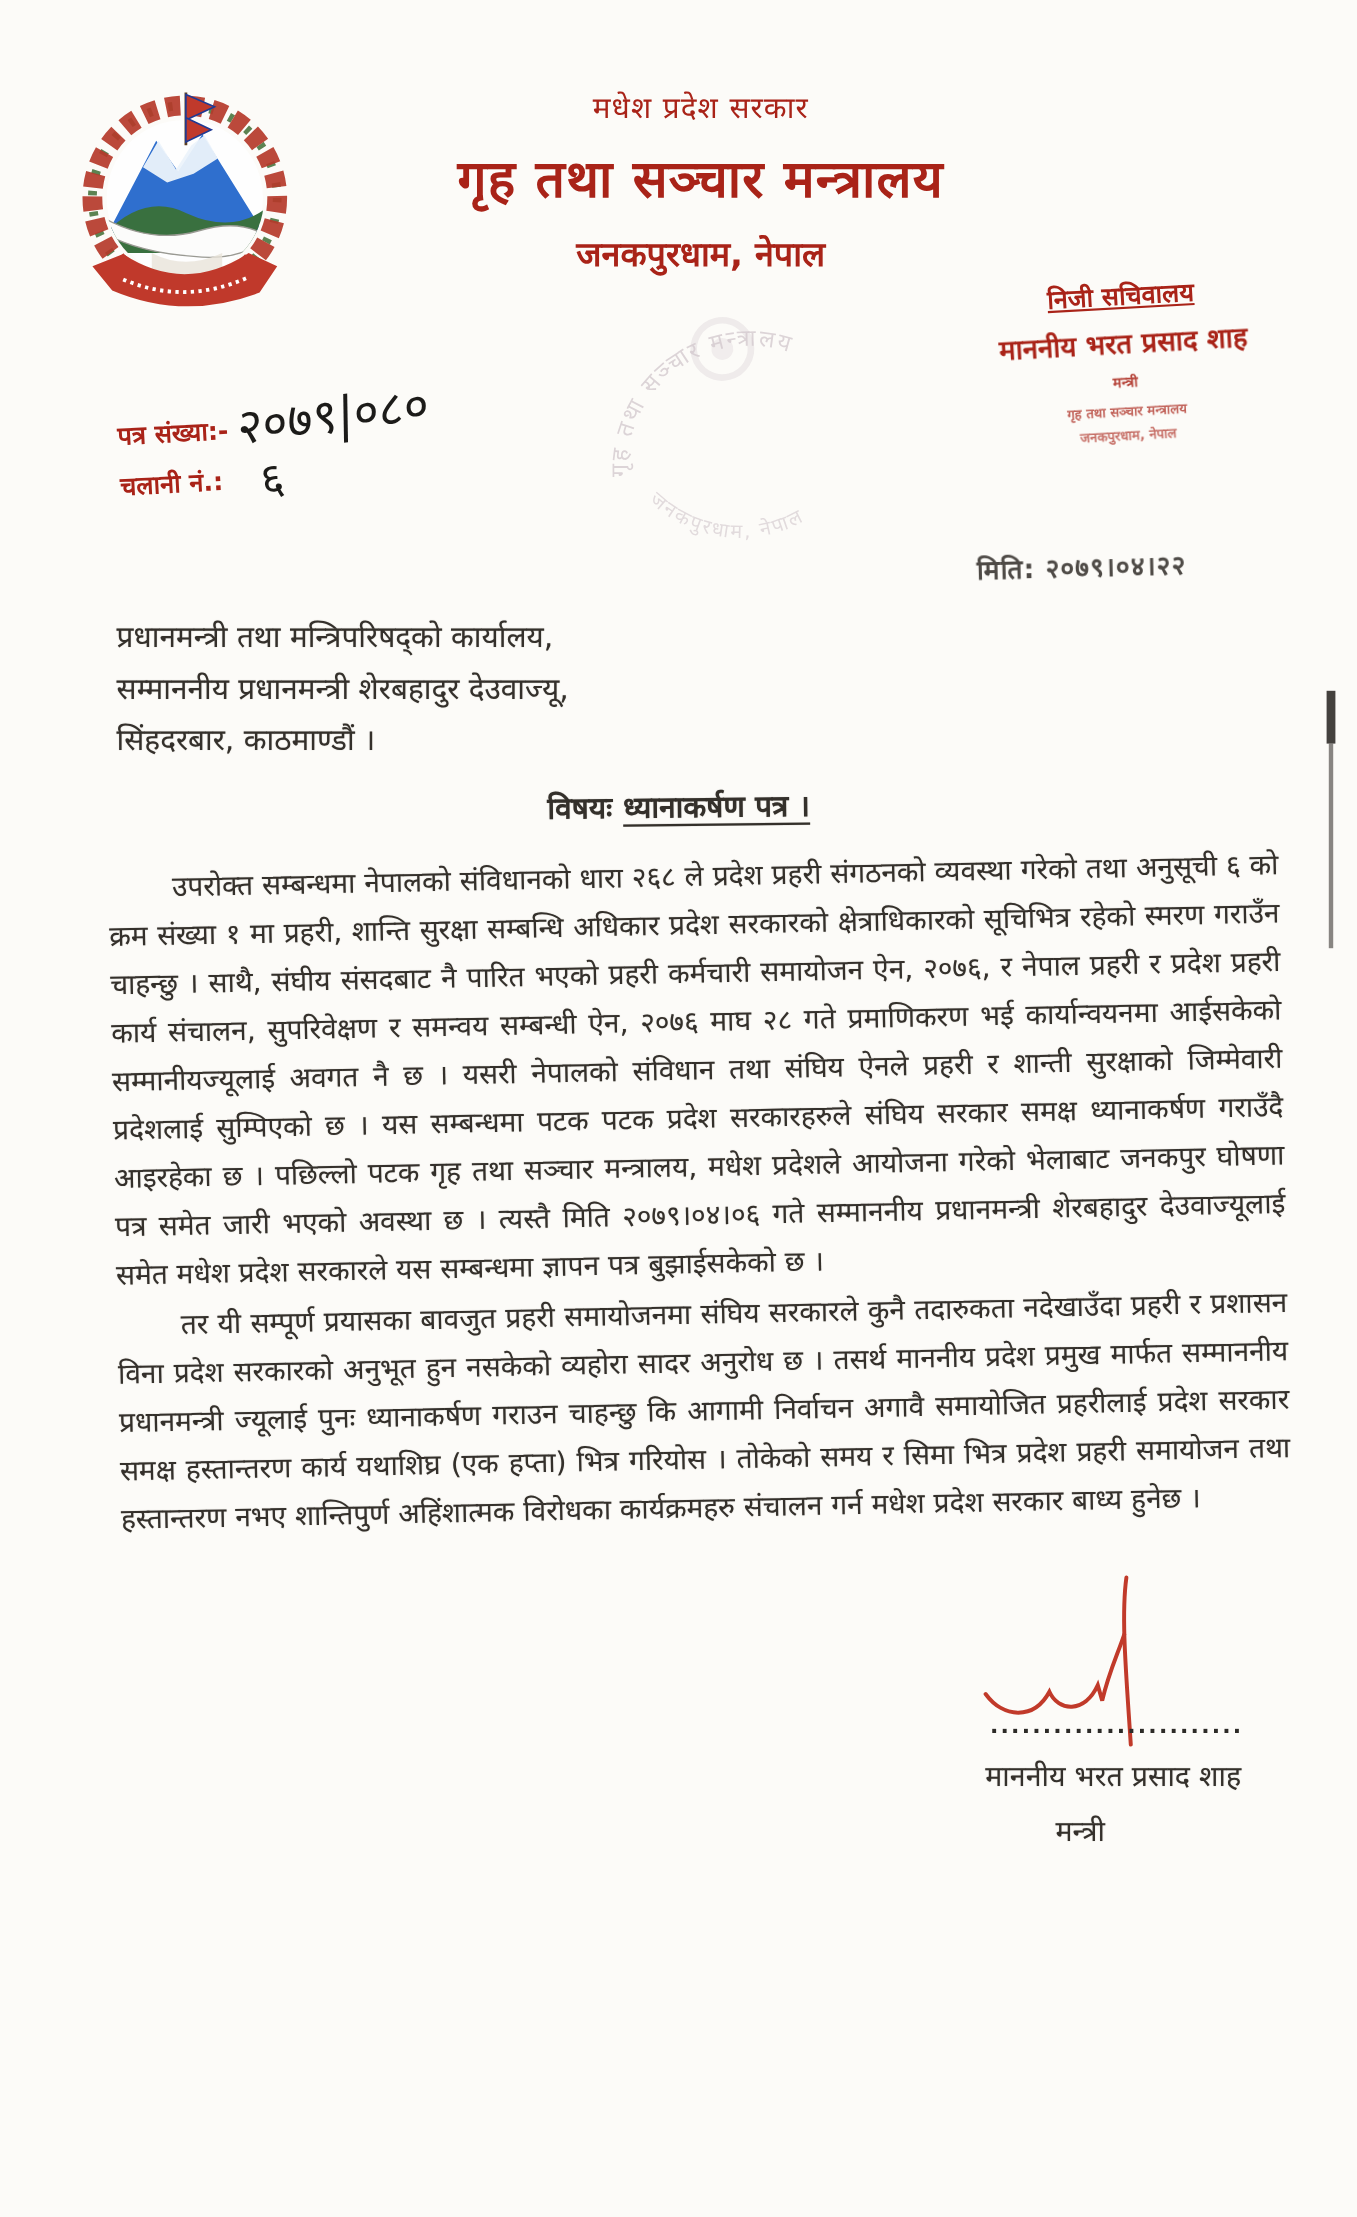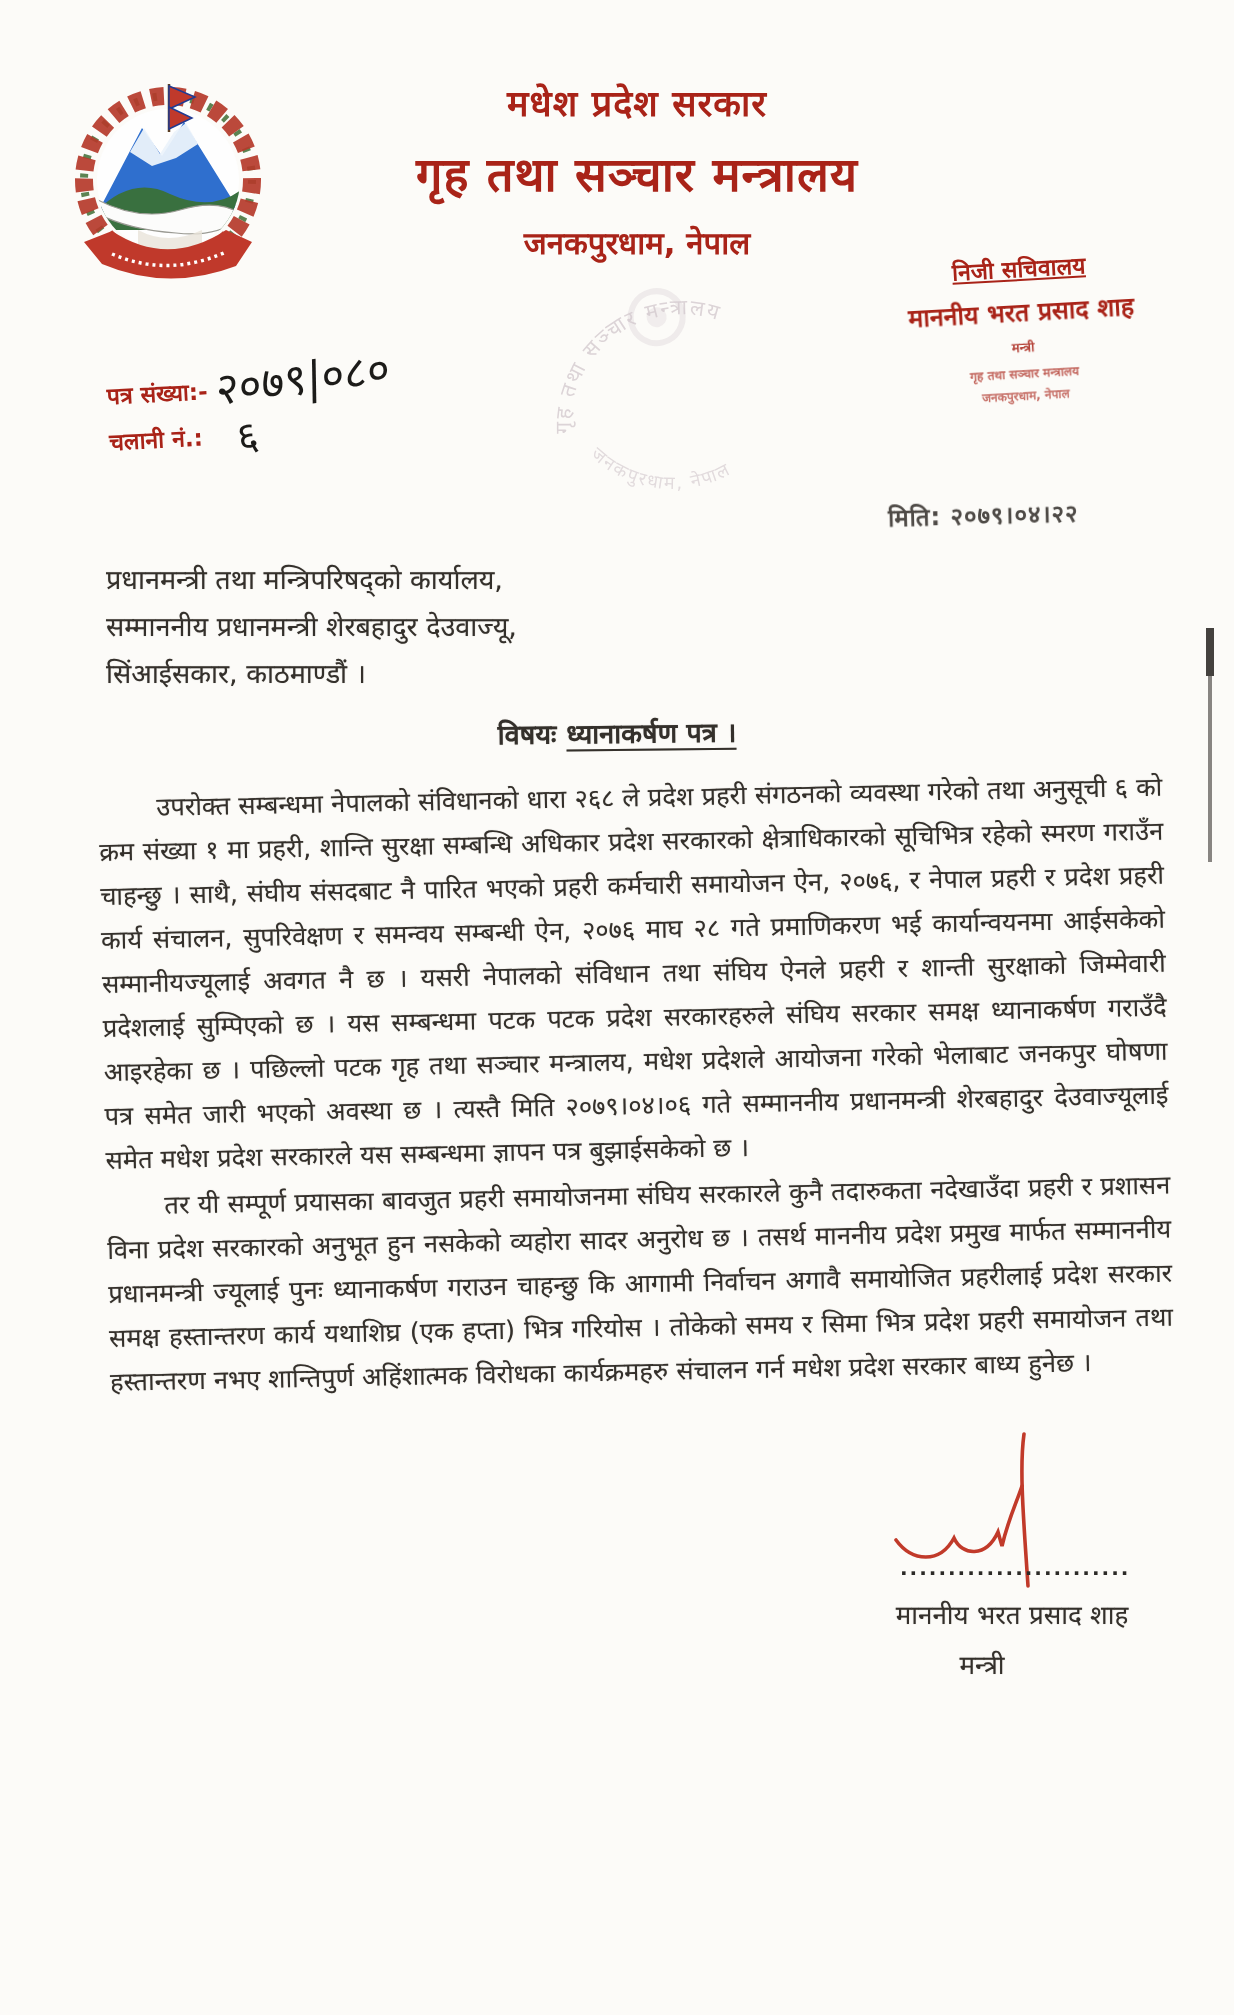--- a/index.html
+++ b/index.html
@@ -7,21 +7,21 @@
     position:relative;width:1234px;height:2015px;margin:0 auto;
     background:#fcfbf8;overflow:hidden;
     font-family:"DejaVu Sans", sans-serif;
   }
   .abs{position:absolute;}
   .red{color:#a92318;}
   .ink{color:#34302b;text-shadow:0 0 1px rgba(60,55,50,.35);}
 
   
   .lh-center{left:257px;top:78px;width:760px;text-align:center;}
-  .lh-gov{font-size:36px;font-weight:bold;letter-spacing:1px;}
+  .lh-gov{font-size:27px;font-weight:normal;letter-spacing:1px;}
   .lh-min{font-size:47px;font-weight:bold;margin-top:14px;letter-spacing:1px;}
   .lh-place{font-size:31px;font-weight:bold;margin-top:16px;}
 
   
   .sec-block{left:872px;top:252px;width:300px;text-align:center;transform:rotate(-3.2deg);}
   .sec-title{font-size:23px;font-weight:bold;text-decoration:underline;}
   .sec-name{font-size:25px;font-weight:bold;margin-top:10px;filter:blur(.2px);}
   .sec-post{font-size:13px;font-weight:bold;margin-top:10px;opacity:.85;filter:blur(.3px);}
   .sec-office{font-size:12px;font-weight:bold;margin-top:9px;opacity:.7;filter:blur(.5px);}
   .sec-place{font-size:12px;font-weight:bold;margin-top:5px;opacity:.65;filter:blur(.5px);}
@@ -142,21 +142,21 @@
       <span class="ref-label red">चलानी नं.:</span>
       <span class="hand hand-chalani">६</span>
     </div>
   </div>
 
   <div class="abs date-line">मिति: २०७९।०४।२२</div>
 
   <div class="abs addr ink">
     <div>प्रधानमन्त्री तथा मन्त्रिपरिषद्को कार्यालय,</div>
     <div>सम्माननीय प्रधानमन्त्री शेरबहादुर देउवाज्यू,</div>
-    <div>सिंआईसकार, काठमाण्डौं ।</div>
+    <div>सिंहदरबार, काठमाण्डौं ।</div>
   </div>
 
   <div class="abs subject ink">
     <span>विषयः</span><span class="u">ध्यानाकर्षण पत्र ।</span>
   </div>
 
   <div class="abs body-text ink">
     <p>उपरोक्त सम्बन्धमा नेपालको संविधानको धारा २६८ ले प्रदेश प्रहरी संगठनको व्यवस्था गरेको तथा अनुसूची ६ को क्रम संख्या १ मा प्रहरी, शान्ति सुरक्षा सम्बन्धि अधिकार प्रदेश सरकारको क्षेत्राधिकारको सूचिभित्र रहेको स्मरण गराउँन चाहन्छु । साथै, संघीय संसदबाट नै पारित भएको प्रहरी कर्मचारी समायोजन ऐन, २०७६, र नेपाल प्रहरी र प्रदेश प्रहरी कार्य संचालन, सुपरिवेक्षण र समन्वय सम्बन्धी ऐन, २०७६ माघ २८ गते प्रमाणिकरण भई कार्यान्वयनमा आईसकेको सम्मानीयज्यूलाई अवगत नै छ । यसरी नेपालको संविधान तथा संघिय ऐनले प्रहरी र शान्ती सुरक्षाको जिम्मेवारी प्रदेशलाई सुम्पिएको छ । यस सम्बन्धमा पटक पटक प्रदेश सरकारहरुले संघिय सरकार समक्ष ध्यानाकर्षण गराउँदै आइरहेका छ । पछिल्लो पटक गृह तथा सञ्चार मन्त्रालय, मधेश प्रदेशले आयोजना गरेको भेलाबाट जनकपुर घोषणा पत्र समेत जारी भएको अवस्था छ । त्यस्तै मिति २०७९।०४।०६ गते सम्माननीय प्रधानमन्त्री शेरबहादुर देउवाज्यूलाई समेत मधेश प्रदेश सरकारले यस सम्बन्धमा ज्ञापन पत्र बुझाईसकेको छ ।</p>
     <p>तर यी सम्पूर्ण प्रयासका बावजुत प्रहरी समायोजनमा संघिय सरकारले कुनै तदारुकता नदेखाउँदा प्रहरी र प्रशासन विना प्रदेश सरकारको अनुभूत हुन नसकेको व्यहोरा सादर अनुरोध छ । तसर्थ माननीय प्रदेश प्रमुख मार्फत सम्माननीय प्रधानमन्त्री ज्यूलाई पुनः ध्यानाकर्षण गराउन चाहन्छु कि आगामी निर्वाचन अगावै समायोजित प्रहरीलाई प्रदेश सरकार समक्ष हस्तान्तरण कार्य यथाशिघ्र (एक हप्ता) भित्र गरियोस । तोकेको समय र सिमा भित्र प्रदेश प्रहरी समायोजन तथा हस्तान्तरण नभए शान्तिपुर्ण अहिंशात्मक विरोधका कार्यक्रमहरु संचालन गर्न मधेश प्रदेश सरकार बाध्य हुनेछ ।</p>
   </div>

